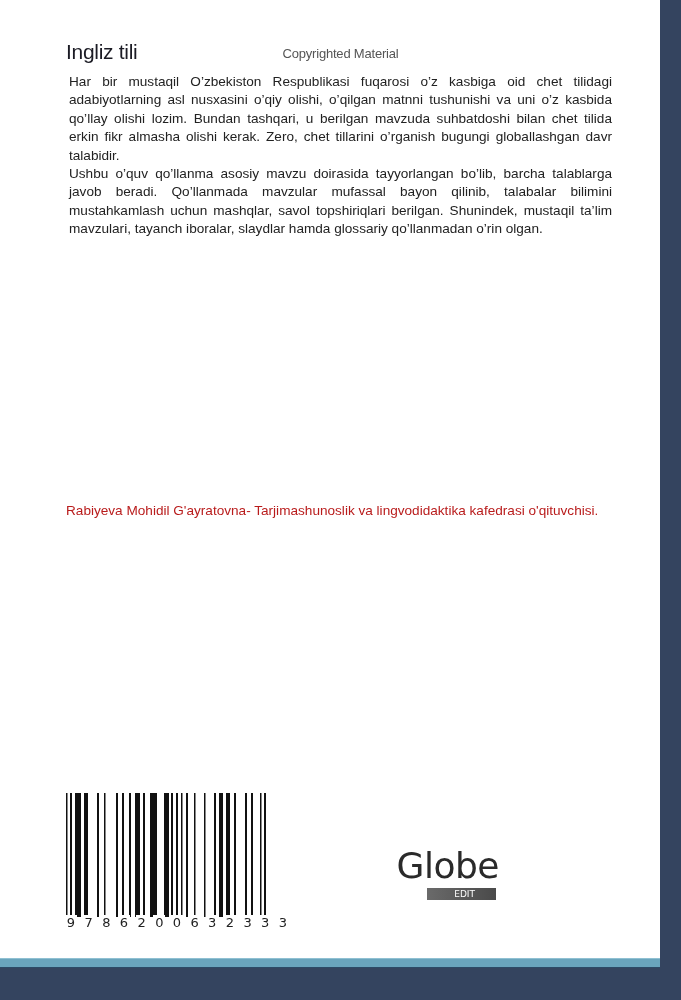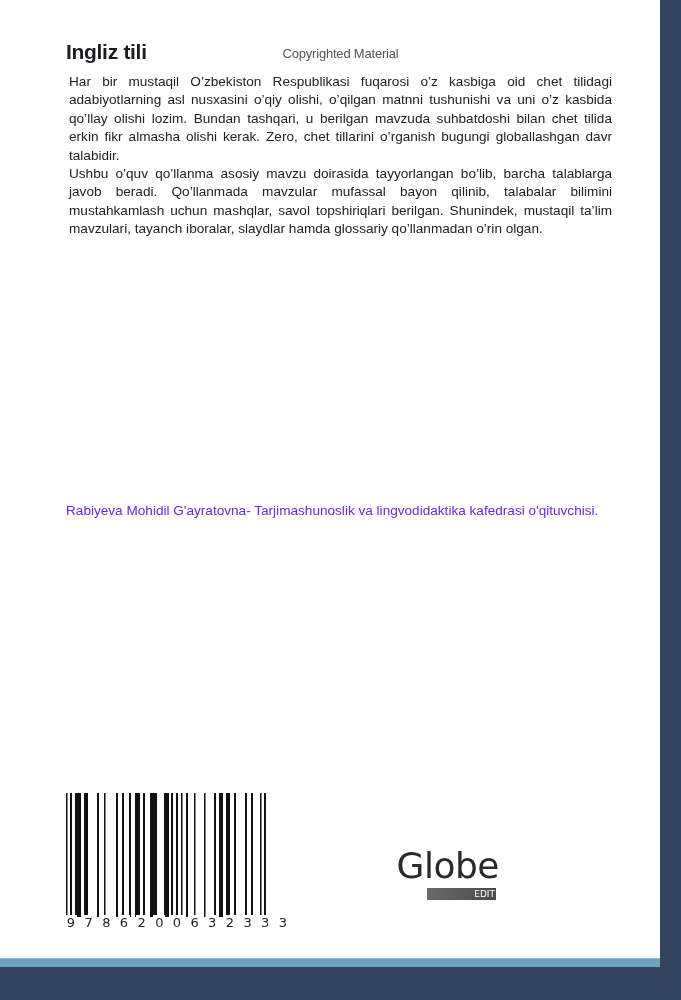--- a/index.html
+++ b/index.html
@@ -25,32 +25,32 @@
   .watermark {
     position: absolute; left: 0; width: 681px; text-align: center;
     font-size: 13px; color: #555; letter-spacing: -0.2px;
     font-family: "Liberation Sans", sans-serif;
     margin-top: 28px;
   }
   .watermark.top { top: 18px; }
   .watermark.bottom { top: 988px; color: #8a93a6; text-shadow: 0 0 1px #333; }
   .title {
     position: absolute; left: 66px; top: 40px;
-    font-size: 21px; font-weight: bold; color: #1b1b24; margin: 0;
+    font-size: 21px; font-weight: normal; color: #1b1b24; margin: 0;
     letter-spacing: -0.3px;
   }
   .blurb {
     position: absolute; left: 66px; top: 70px; width: 543px;
     font-size: 13.6px; line-height: 18.4px; color: #222;
     text-align: justify; margin: 3px;
   }
   .blurb p { margin: 0; }
   .authors {
     position: absolute; left: 66px; top: 502px; width: 560px;
-    font-size: 13.6px; line-height: 18.5px; color: #6d28d9;
+    font-size: 13.6px; line-height: 18.5px; color: #b91c1c;
   }
   .authors p { margin: 0; }
   .barcode {
     position: absolute; left: 66px; top: 793px; width: 200px; height: 136px;
   }
   .barcode svg { display: block; }
   .barcode-digits {
     position: absolute; left: 65px; top: 915px; width: 230px;
     font-family: "DejaVu Sans", sans-serif; font-size: 13px; color: #222;
     display: flex; justify-content: space-between; padding-right: 6px; box-sizing: border-box;
@@ -61,21 +61,21 @@
   }
   .logo-text {
     font-family: "DejaVu Sans", sans-serif; font-size: 36px; color: #2a2a2a;
     letter-spacing: -0.5px; line-height: 36px; text-align: right;
   }
   .logo-text .o { display: inline-block; position: relative; }
   .logo-edit {
     position: absolute; left: 58px; top: 40px; width: 69px; height: 12px;
     background: linear-gradient(to right, #6a6a6a, #4a4a4a);
     color: #fff; font-size: 9px; text-align: right; line-height: 12px;
-    padding-right: 1px; box-sizing: border-box; font-family: "DejaVu Sans", sans-serif;
+    padding-right: 21px; box-sizing: border-box; font-family: "DejaVu Sans", sans-serif;
   }
 </style>
 </head>
 <body>
 
 <div class="spine"></div>
 <div class="stripe"></div>
 <div class="bottom-band"></div>
 
 <div class="watermark top">Copyrighted Material</div>

